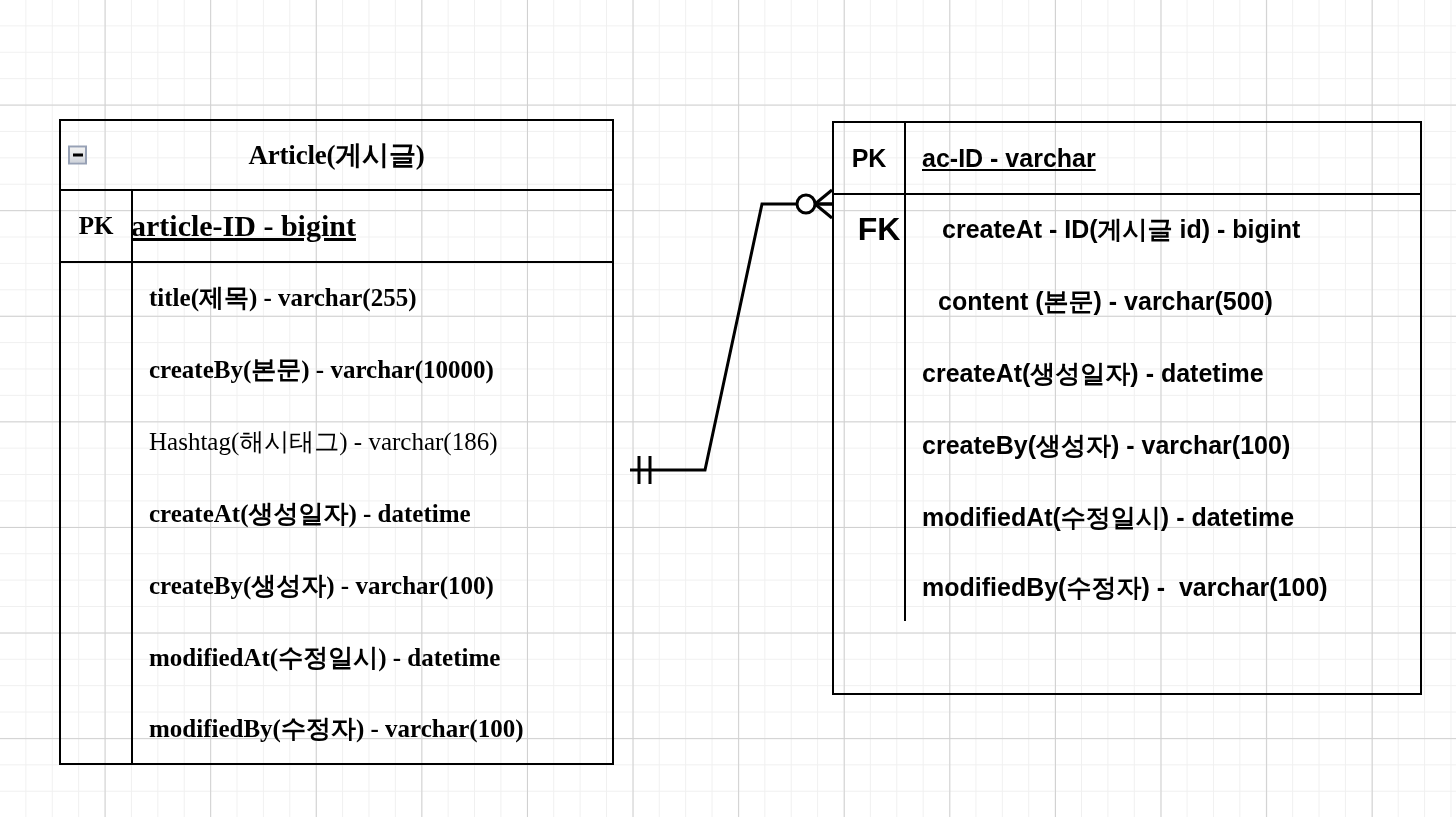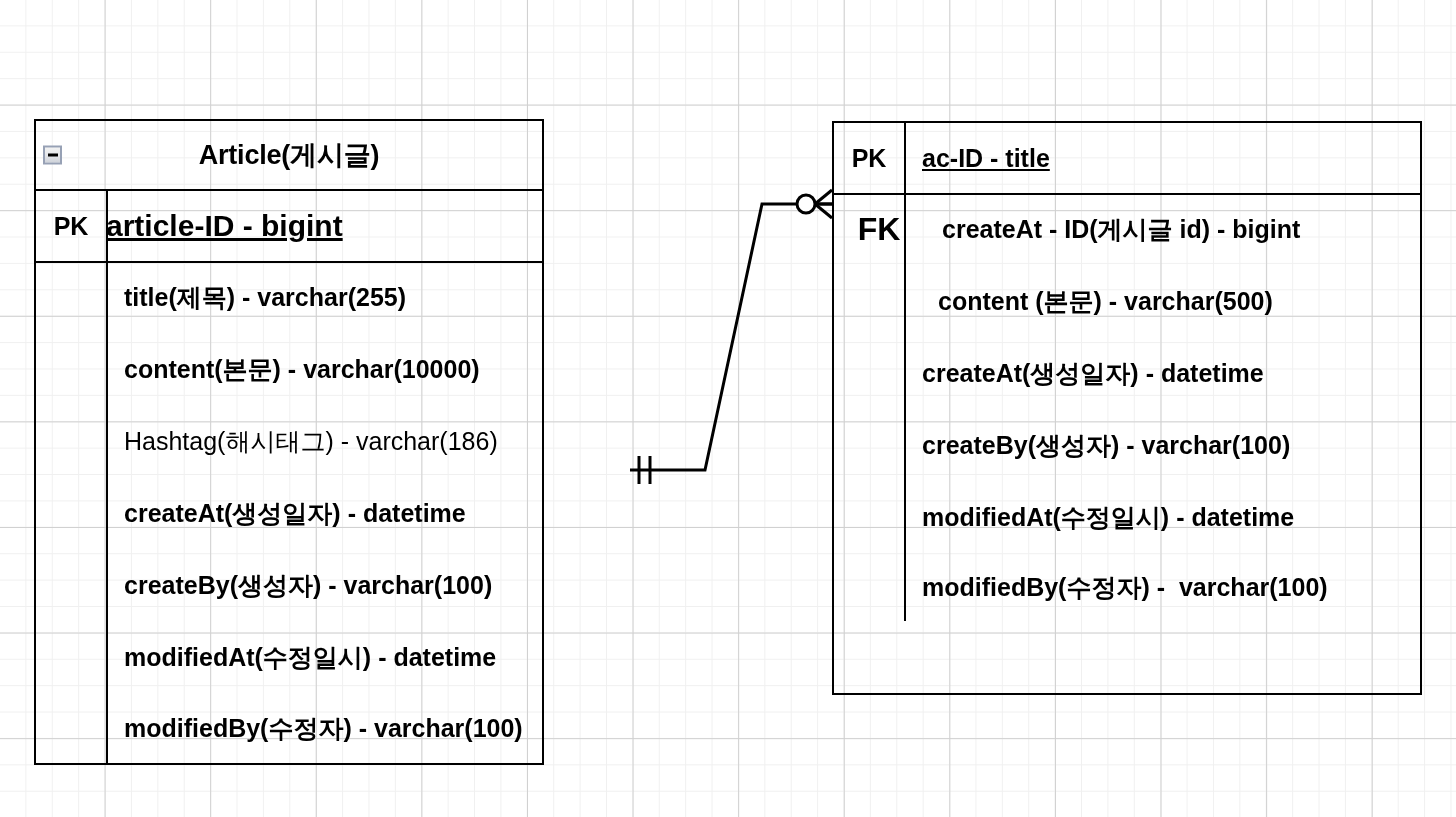--- a/index.html
+++ b/index.html
@@ -143,21 +143,21 @@
     width: 1456px;
     height: 817px;
     pointer-events: none;
   }
 </style>
 </head>
 <body>
 
 <div id="grid-background"></div>
 
-<div class="entity" id="entity-article" style="left:34px; top:119px; width:510px; height:646px;">
+<div class="entity" id="entity-article" style="left:59px; top:119px; width:555px; height:646px;font-family:Liberation Serif, serif;">
 
   <div class="entity-header" style="height:70px;">
     <div class="collapse-button">
       <span class="minus-glyph"></span>
     </div>
     <span class="entity-title" style="font-size:27px;">Article(게시글)</span>
   </div>
 
   <div class="rows" style="height:572px;">
     <div class="col-divider" style="left:70px;"></div>
@@ -168,21 +168,21 @@
       <div class="name-cell underlined" style="font-size:30px; ">article-ID - bigint</div>
     </div>
 
     <div class="attr-row" style="top:70px; height:72px;align-items:center;">
       <div class="key-cell" style="width:70px; font-size:25px;"></div>
       <div class="name-cell" style="font-size:25px; padding-left:18px;">title(제목) - varchar(255)</div>
     </div>
 
     <div class="attr-row" style="top:142px; height:72px;">
       <div class="key-cell" style="width:70px; font-size:25px;"></div>
-      <div class="name-cell" style="font-size:25px; padding-left:18px;">content(본문) - varchar(10000)</div>
+      <div class="name-cell" style="font-size:25px; padding-left:18px;">createBy(본문) - varchar(10000)</div>
     </div>
 
     <div class="attr-row" style="top:214px; height:72px;">
       <div class="key-cell" style="width:70px; font-size:25px;"></div>
       <div class="name-cell regular" style="font-size:25px; padding-left:18px;">Hashtag(해시태그) - varchar(186)</div>
     </div>
 
     <div class="attr-row" style="top:286px; height:72px;">
       <div class="key-cell" style="width:70px; font-size:25px;"></div>
       <div class="name-cell" style="font-size:25px; padding-left:18px;">createAt(생성일자) - datetime</div>
@@ -207,21 +207,21 @@
 
 <div class="entity" id="entity-article-comment" style="left:832px; top:121px; width:590px; height:574px;">
 
 
   <div class="rows" style="height:498px;">
     <div class="col-divider" style="left:70px;"></div>
     <div class="key-rule" style="left:0px; right:0px; top:70px;"></div>
 
     <div class="attr-row" style="top:0px; height:70px;">
       <div class="key-cell" style="width:70px; font-size:25px;">PK</div>
-      <div class="name-cell underlined" style="font-size:25px; padding-left:18px;">ac-ID - title</div>
+      <div class="name-cell underlined" style="font-size:25px; padding-left:18px;">ac-ID - varchar</div>
     </div>
 
     <div class="attr-row" style="top:70px; height:72px;">
       <div class="key-cell" style="width:90px; font-size:32px;">FK</div>
       <div class="name-cell" style="font-size:25px; padding-left:18px;">createAt - ID(게시글 id) - bigint</div>
     </div>
 
     <div class="attr-row" style="top:142px; height:72px;">
       <div class="key-cell" style="width:70px; font-size:25px;"></div>
       <div class="name-cell" style="font-size:25px; padding-left:34px;">content (본문) - varchar(500)</div>

